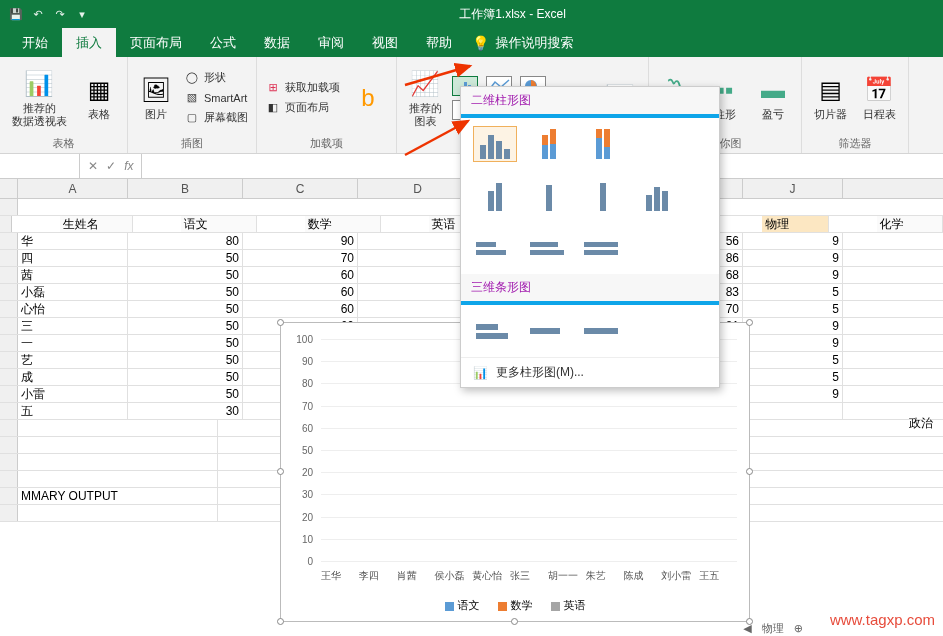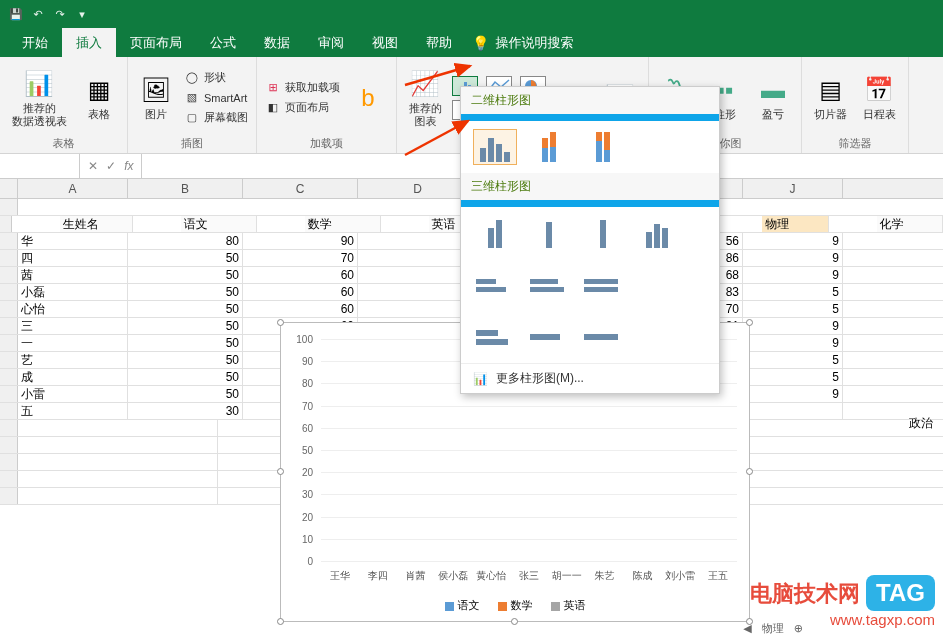--- a/index.html
+++ b/index.html
@@ -47,42 +47,42 @@
 .grid-body { position: relative; height: 437px; overflow:hidden;}
 .row { display: flex; height: 17px; border-bottom: 1px solid #e0e0e0; }
 .rownum { width:18px; background:#f0f0f0; border-right:1px solid #ccc; font-size:11px; text-align:center; color:#555; line-height:17px;}
 .cell { border-right: 1px solid #e0e0e0; font-size: 12px; padding: 0 3px; overflow: hidden; white-space: nowrap; line-height: 17px; }
 .cell.r { text-align: right; }
 .cell.hdr { background:#fafafa;margin-left:48px; }
 .cell.hl { background:#fce7c2; }
 
 
 .chart-dropdown { position: absolute; left: 460px; top: 86px; width: 260px; background: #fff; border: 1px solid #ccc; box-shadow: 2px 3px 8px rgba(0,0,0,.25); z-index: 50; }
-.dd-head { padding: 5px 10px; color:#4d7c0f; font-size:12px; border-bottom:7px solid #0ea5e9; background:#f7f7f7;font-family:Liberation Mono, monospace;}
+.dd-head { padding: 5px 10px; color:#a21caf; font-size:12px; border-bottom:4px solid #0ea5e9; background:#f7f7f7;font-family:Liberation Mono, monospace;}
 .dd-row { display:flex; gap:10px; padding:8px 12px; }
 .dd-ic { width:44px; height:36px; border:1px solid transparent; display:flex; align-items:flex-end; justify-content:center; gap:2px; cursor:pointer; padding:2px;}
 .dd-ic.sel { border-color:#f0b05c; background:#fdf3e4;}
 .dd-ic span { width:6px; background:#6b8aa8; }
 .dd-more { padding:6px 12px; border-top:1px solid #eee; display:flex; align-items:center; gap:8px; font-size:12px; cursor:pointer; color:#333;}
 
 
 .embed-chart { position:absolute; left:280px; top:322px; width:470px; height:300px; border:1px solid #bbb; background:#fff; }
 .handles div{ position:absolute; width:7px; height:7px; background:#fff; border:1px solid #888; border-radius:50%;}
 .plot { position:absolute; left:40px; top:16px; right:12px; bottom:60px; }
 .yaxis { position:absolute; left:0; top:16px; width:36px; bottom:60px; }
 .ytick { position:absolute; right:4px; font-size:10px; color:#666; transform:translateY(-50%);}
 .gridline { position:absolute; left:0; right:0; border-top:1px solid #eee;}
 .bars { position:absolute; left:0; right:0; bottom:0; top:0; display:flex; align-items:flex-end;}
 .bgrp { flex:1; display:flex; align-items:flex-end; justify-content:center; gap:2px;}
 .bar { width:7px;}
 .bar.s0{ background:#5b9bd5;}
 .bar.s1{ background:#ed7d31;}
 .bar.s2{ background:#a5a5a5;}
 .xaxis { position:absolute; left:40px; right:12px; bottom:38px; display:flex;}
-.xlbl { flex:1; text-align:center; font-size:10px; color:#555;}
+.xlbl { flex:1; font-size:10px; color:#555;}
 .legend { position:absolute; left:0; right:0; bottom:8px; display:flex; justify-content:center; gap:18px; font-size:11px;}
 .legend span.sw{ display:inline-block; width:9px; height:9px; margin-right:4px; vertical-align:middle;}
 
 
 .arrow { position:absolute; z-index:90; pointer-events:none; }
 
 
 .watermark { position:absolute; right:8px; bottom:8px; text-align:right; z-index:95;}
 .watermark .l1 { color:#e74c3c; font-size:22px; font-weight:bold; display:inline-block;}
 .watermark .tag { display:inline-block; background:#2db2e7; color:#fff; font-weight:bold; font-size:24px; padding:4px 10px; border-radius:8px; margin-left:6px;}
@@ -92,20 +92,21 @@
 </head>
 <body>
 
 <div class="titlebar">
   <div class="qat">
     <span>💾</span>
     <span>↶</span>
     <span>↷</span>
     <span>▾</span>
   </div>
+  <div class="title">工作簿1.xlsx - Excel</div>
 </div>
 
 <div class="tabs">
   <div class="tab">开始</div>
   <div class="tab active">插入</div>
   <div class="tab">页面布局</div>
   <div class="tab">公式</div>
   <div class="tab">数据</div>
   <div class="tab">审阅</div>
   <div class="tab">视图</div>
@@ -420,20 +421,24 @@
     <div class="row">
       <div class="rownum"></div>
       <div class="cell" style="width:200px"></div>
     </div>
     <div class="row">
       <div class="rownum"></div>
       <div class="cell" style="width:200px"></div>
     </div>
     <div class="row">
       <div class="rownum"></div>
+      <div class="cell" style="width:200px">MMARY OUTPUT</div>
+    </div>
+    <div class="row">
+      <div class="rownum"></div>
       <div class="cell" style="width:200px"></div>
     </div>
   </div>
 
 <div class="chart-dropdown">
   <div class="dd-head">二维柱形图</div>
   <div class="dd-row">
     <div class="dd-ic sel">
         <span style="height:14px"></span>
         <span style="height:24px"></span>
@@ -442,21 +447,20 @@
       </div>
     <div class="dd-ic">
         <span style="height:24px;background:linear-gradient(#ed7d31 40%,#5b9bd5 40%)"></span>
         <span style="height:30px;background:linear-gradient(#ed7d31 50%,#5b9bd5 50%)"></span>
       </div>
     <div class="dd-ic">
         <span style="height:30px;background:linear-gradient(#ed7d31 30%,#5b9bd5 30%)"></span>
         <span style="height:30px;background:linear-gradient(#ed7d31 60%,#5b9bd5 60%)"></span>
       </div>
   </div>
-  <div class="dd-head">三维柱形图</div>
   <div class="dd-row">
     <div class="dd-ic">
         <span style="height:20px"></span>
         <span style="height:28px"></span>
       </div>
     <div class="dd-ic">
         <span style="height:26px"></span>
       </div>
     <div class="dd-ic">
         <span style="height:28px"></span>
@@ -474,20 +478,21 @@
       </div>
     <div class="dd-ic" style="flex-direction:column;align-items:flex-start;justify-content:center;gap:3px">
         <span style="width:28px;height:5px"></span>
         <span style="width:34px;height:5px"></span>
       </div>
     <div class="dd-ic" style="flex-direction:column;align-items:flex-start;justify-content:center;gap:3px">
         <span style="width:34px;height:5px"></span>
         <span style="width:34px;height:5px"></span>
       </div>
   </div>
+  <div class="dd-head">三维条形图</div>
   <div class="dd-row">
     <div class="dd-ic" style="flex-direction:column;align-items:flex-start;justify-content:center;gap:3px">
         <span style="width:22px;height:6px"></span>
         <span style="width:32px;height:6px"></span>
       </div>
     <div class="dd-ic" style="flex-direction:column;align-items:flex-start;justify-content:center;gap:3px">
         <span style="width:30px;height:6px"></span>
       </div>
     <div class="dd-ic" style="flex-direction:column;align-items:flex-start;justify-content:center;gap:3px">
         <span style="width:34px;height:6px"></span>
@@ -619,21 +624,20 @@
         <path d="M0,0 L7,3 L0,6 Z" fill="#e30"></path>
       </marker>
     </defs>
     <line x1="5" y1="25" x2="70" y2="6" stroke="#e30" stroke-width="2.5" marker-end="url(#ah1)"></line>
   </svg>
 <svg class="arrow" style="left:400px;top:115px" width="75" height="45">
     <line x1="5" y1="40" x2="68" y2="6" stroke="#e30" stroke-width="2.5" marker-end="url(#ah1)"></line>
   </svg>
 
 <div class="watermark">
-  <div><span class="l1">电脑技术网</span><span class="tag">TAG</span></div>
   <div class="url">www.tagxp.com</div>
 </div>
 
 <div class="statusbar">
   <span>◀</span>
     <span>物理</span>
     <span>⊕</span>
 </div>
 
 <div style="position:absolute;right:10px;top:415px;font-size:12px">政治</div>

